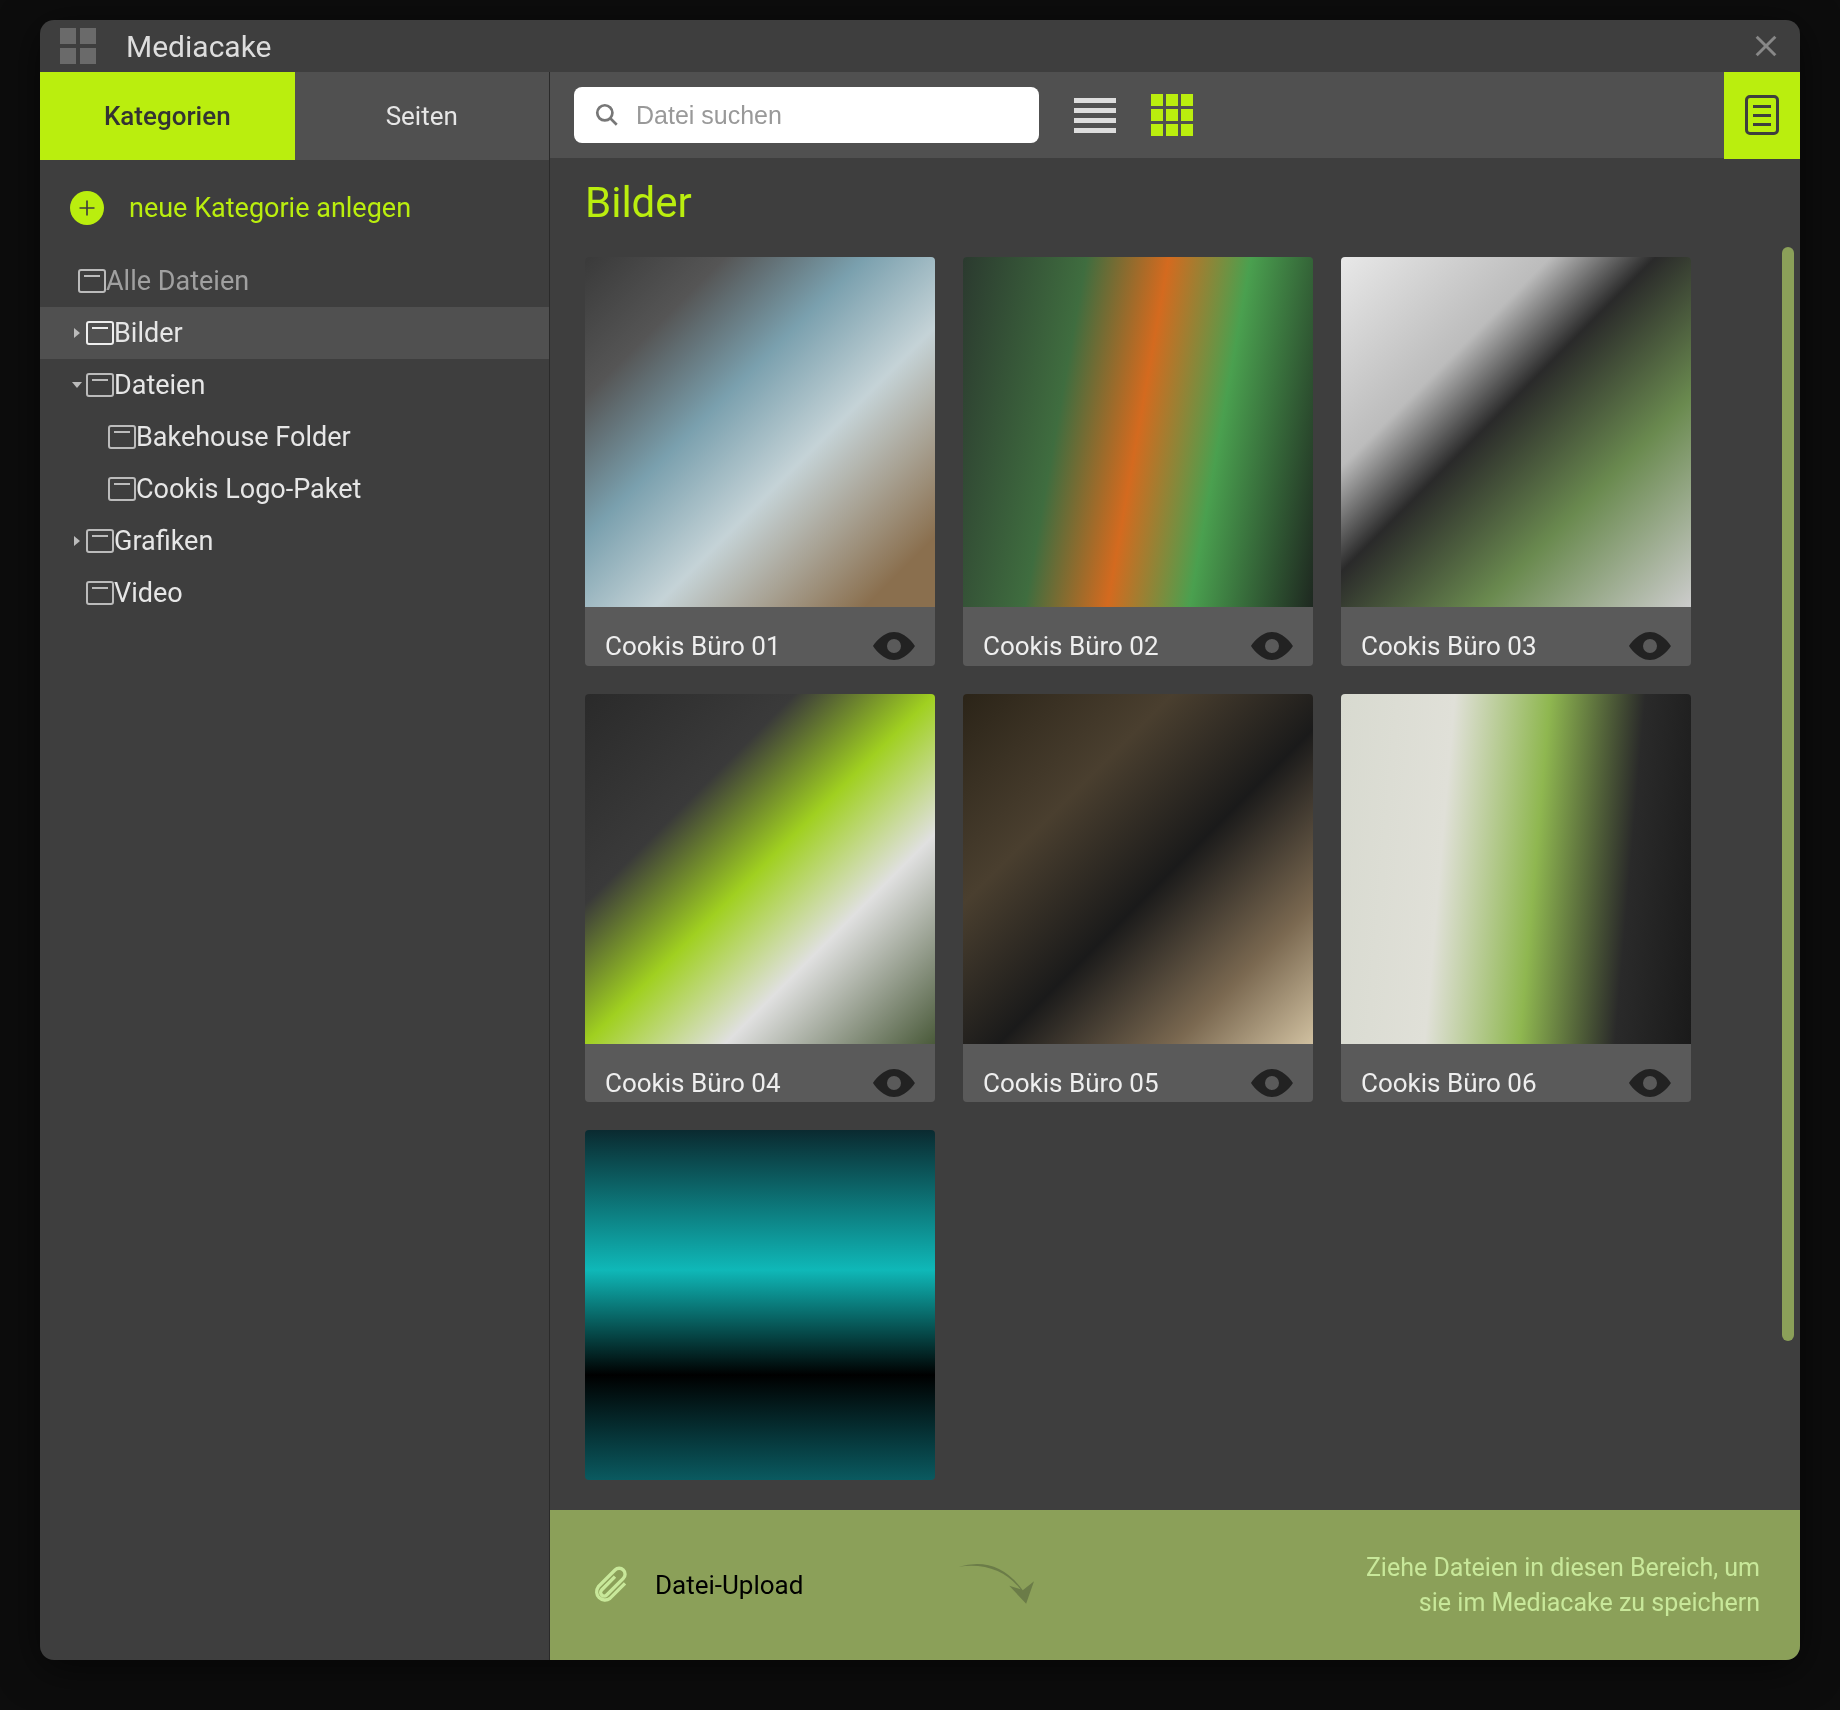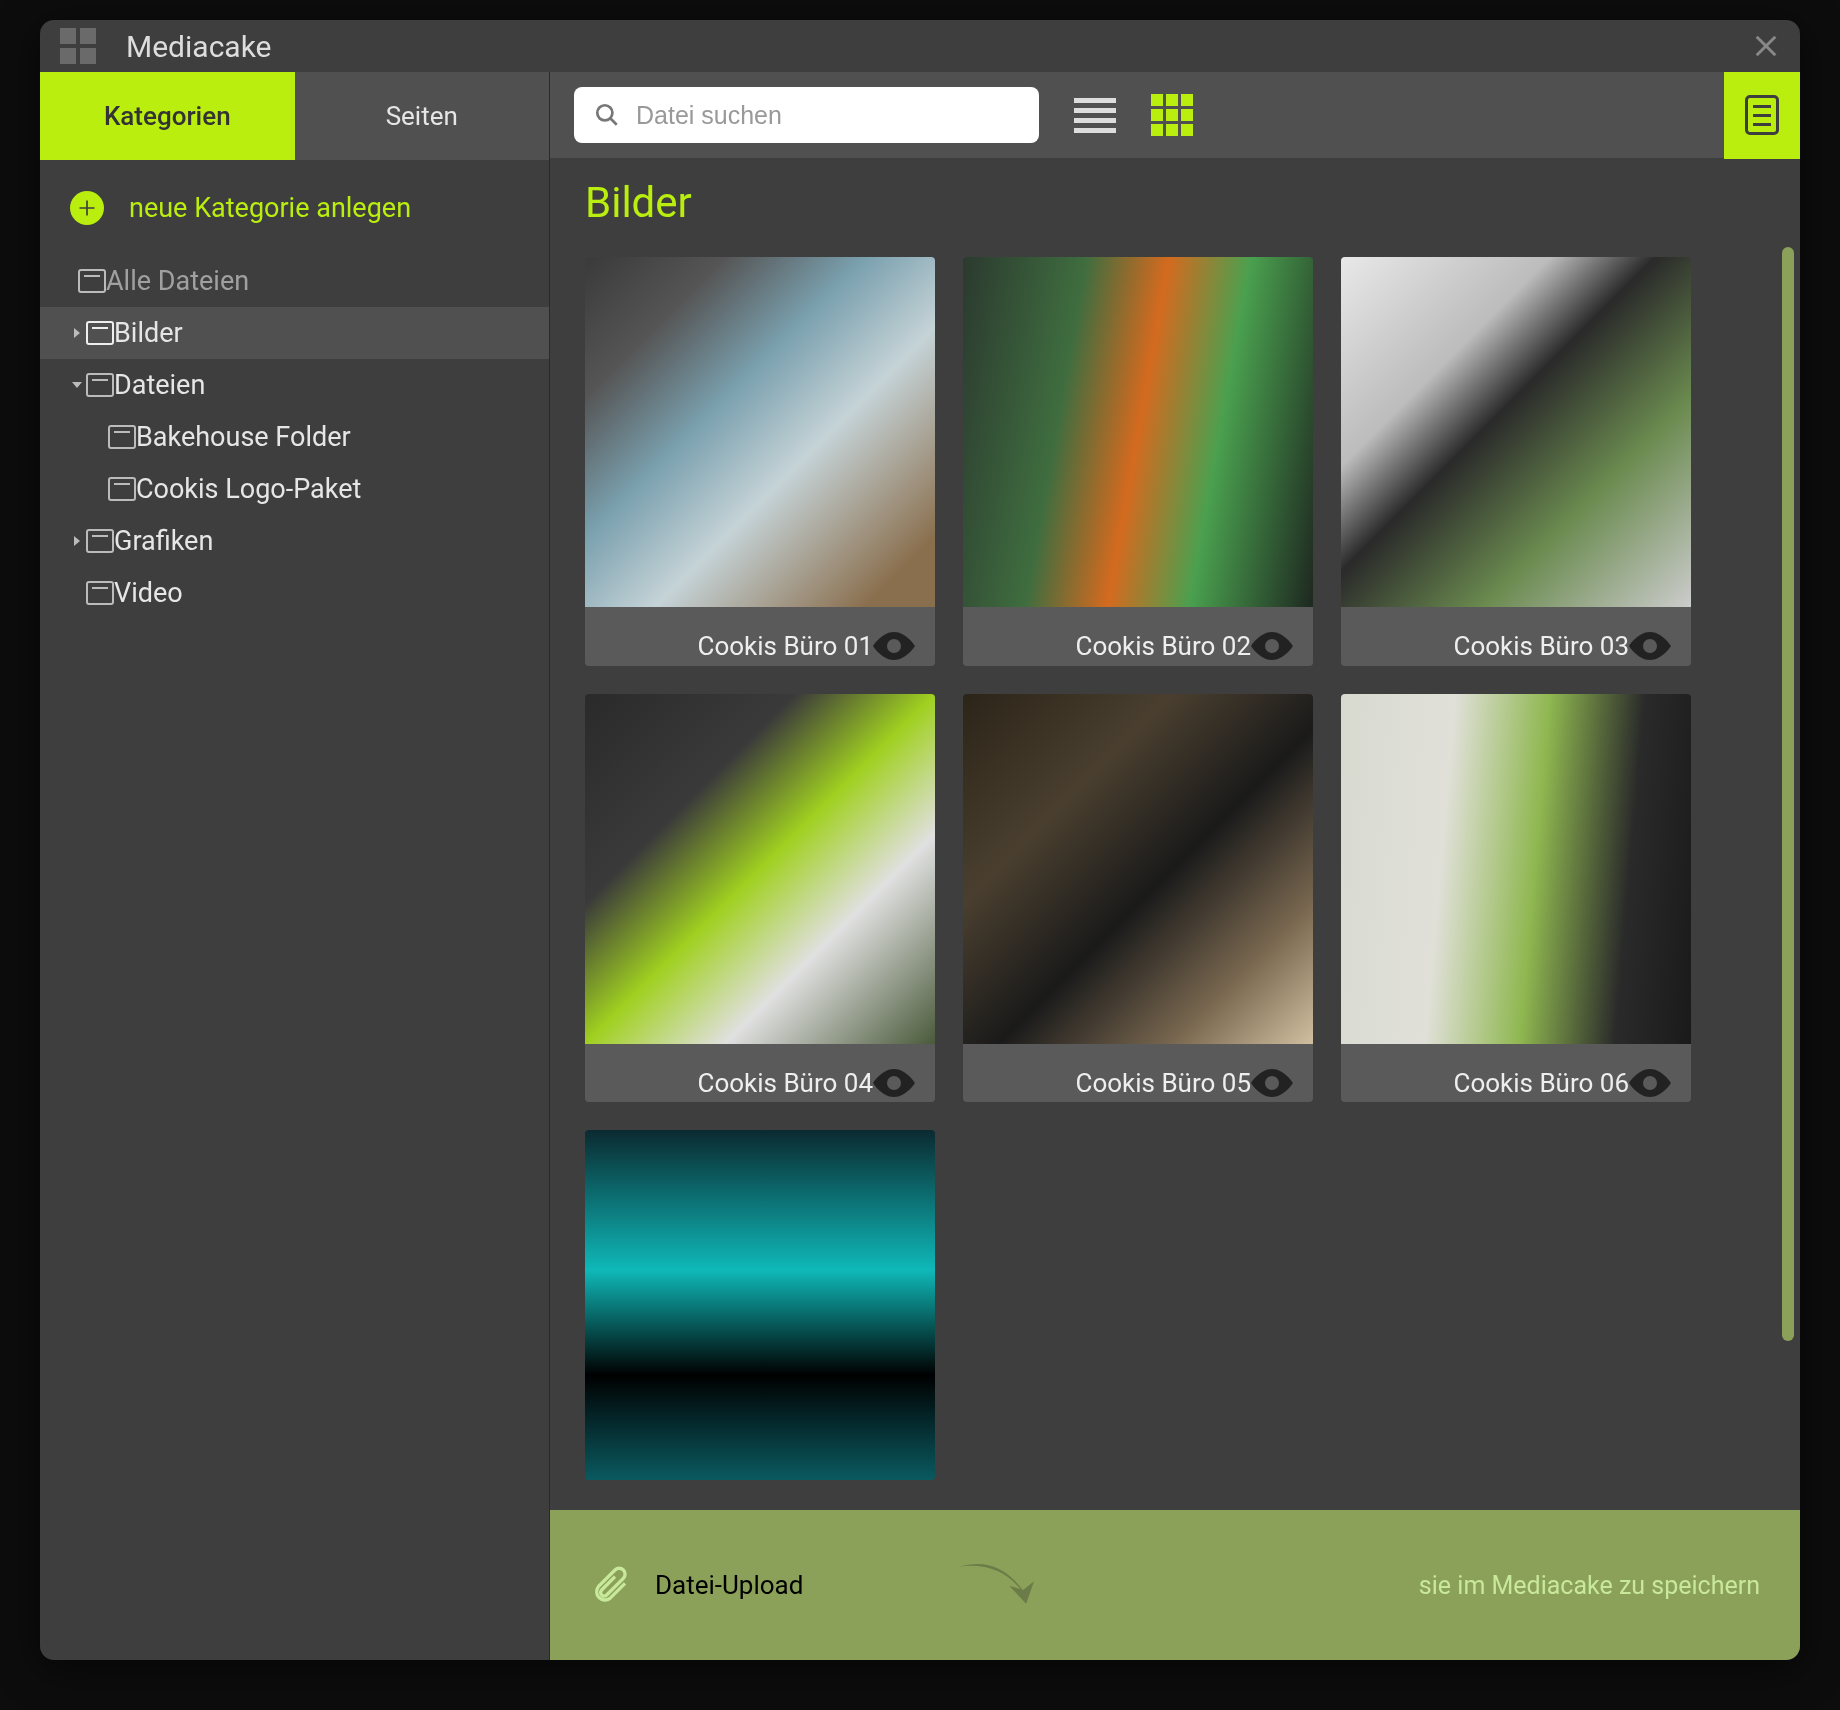--- a/index.html
+++ b/index.html
@@ -95,21 +95,21 @@
   
   .content-hdr{padding:20px 35px 10px;}
   .content-hdr h2{font-size:42px;font-weight:400;color:var(--green);margin:0;}
 
   
   .gallery-wrap{flex:1;position:relative;overflow:hidden;}
   .gallery{padding:20px 35px 180px;display:grid;grid-template-columns:repeat(3,350px);gap:28px;overflow-y:auto;height:100%;scrollbar-width:none;}
   .gallery::-webkit-scrollbar{display:none;}
   .card{background:#444;border-radius:4px;overflow:hidden;cursor:pointer;}
   .thumb{height:350px;background-size:cover;background-position:center;}
-  .caption{height:78px;background:#5a5a5a;display:flex;align-items:center;justify-content:flex-end;padding:0 20px;}
+  .caption{height:78px;background:#5a5a5a;display:flex;align-items:center;justify-content:space-between;padding:0 20px;}
   .caption-text{font-size:26px;color:#eee;}
   .eye-icon{width:42px;height:28px;}
   .eye-icon svg{width:100%;height:100%;}
 
   .scrollbar{position:absolute;right:6px;top:10px;bottom:10px;width:12px;background:transparent;}
   .scrollbar-thumb{position:absolute;left:0;right:0;top:0;height:78%;background:var(--green-olive);border-radius:6px;}
 
   
   .upload{position:absolute;left:0;right:0;bottom:0;height:150px;background:var(--green-olive);display:flex;align-items:center;padding:0 40px;gap:25px;}
   .clip{width:40px;height:40px;}
@@ -332,19 +332,20 @@
                 <path d="M21 11l-9 9a5 5 0 01-7-7l10-10a3.5 3.5 0 015 5L10 18a2 2 0 01-3-3l8-8"></path>
               </svg>
           </span>
           <span class="upload-label">Datei-Upload</span>
           <span class="upload-arrow">
             <svg viewBox="0 0 80 40" fill="#6b7c48">
                 <path d="M5 5 Q40 0 60 25 L50 22 L65 38 L72 18 L62 26 Q40 -5 5 5z"></path>
               </svg>
           </span>
           <div class="upload-desc">
+            <div>Ziehe Dateien in diesen Bereich, um</div>
             <div>sie im Mediacake zu speichern</div>
           </div>
         </div>
       </div>
     </div>
   </div>
 </div>
 
 </body></html>

